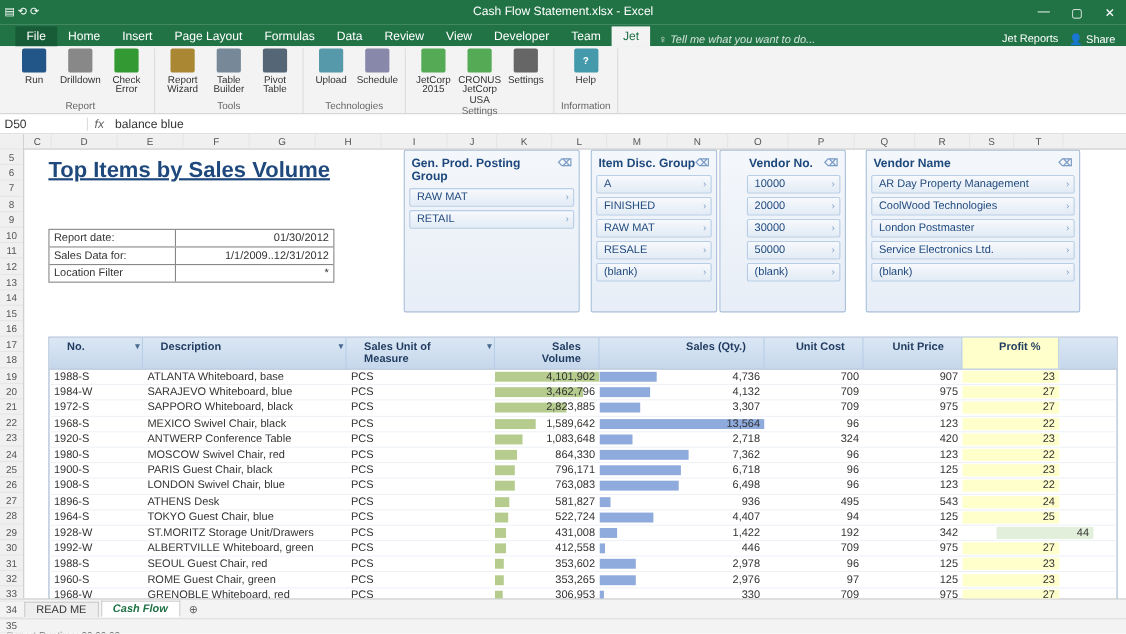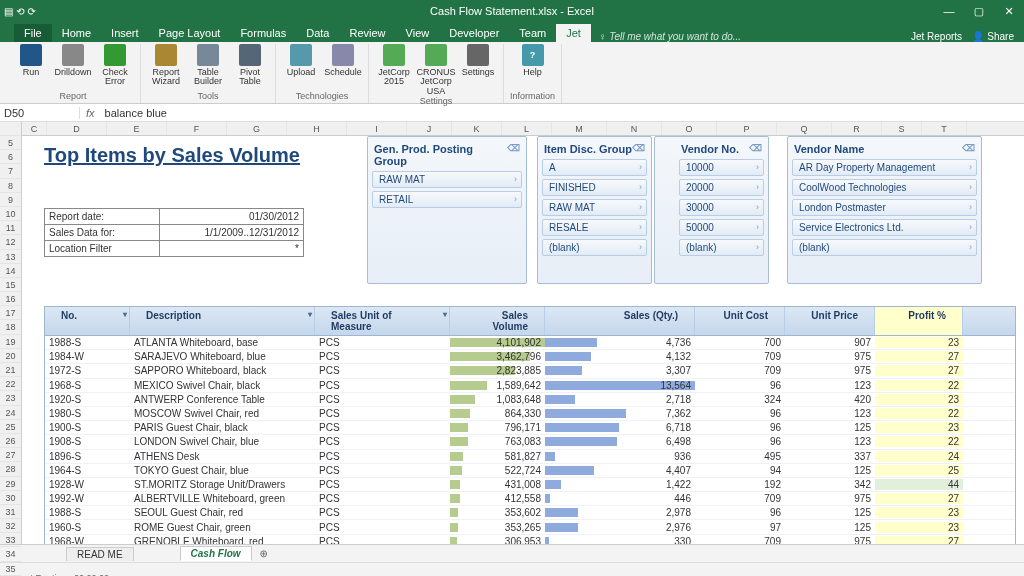--- a/index.html
+++ b/index.html
@@ -67,25 +67,25 @@
 .dhead .drop { position:absolute; right:2px; top:3px; font-size:8px; color:#4a6a94; }
 .drow { display: flex; font-size: 10px; border-bottom: 1px solid #eef2f7; height: 14.2px; align-items: center; }
 .drow > div { padding: 0 4px; overflow: hidden; white-space: nowrap; }
 .c-no{width:85px;} .c-desc{width:185px;} .c-uom{width:135px;} .c-sv{width:95px;text-align:right;position:relative;}
 .c-sq{width:150px;text-align:right;position:relative;} .c-uc{width:90px;text-align:right;}
 .c-up{width:90px;text-align:right;} .c-pr{width:88px;text-align:right;}
 .bar-sv{position:absolute;left:0;top:1px;bottom:1px;background:#b5cc8e;z-index:0;}
 .bar-sq{position:absolute;left:0;top:1px;bottom:1px;background:#8faadc;z-index:0;}
 .c-sv span,.c-sq span{position:relative;z-index:1;}
 .c-pr{background:#ffffcc;}
-.pr-hi{background:#e2efda !important;}
+.pr-hi{background:#e2efda !important;margin-left:31px;}
 
 
 .sheettabs { height: 18px; background: #f3f3f3; border-top: 1px solid #ccc; display: flex; align-items: center; font-size: 10px; padding-left: 22px; gap: 2px; }
-.sheettabs .st { padding: 1px 10px; border: 1px solid #ccc; border-bottom: none; background: #eee; margin-left: 44px; }
+.sheettabs .st { padding: 1px 10px; border: 1px solid #ccc; border-bottom: none; background: #eee; }
 .sheettabs .st.active { background: #fff; font-weight: bold; color: #217346; border-bottom: 1px solid #fff; font-style: italic; }
 .sheettabs .plus { padding: 0 6px; color: #666; }
 .status { height: 30px; background: #f3f3f3; border-top: 1px solid #ddd; font-size: 9px; color: #666; padding: 0 6px; display: flex; align-items: center; }
 </style>
 </head>
 <body>
 
 <div class="titlebar">
   <span class="titlebar-left">▤ ⟲ ⟳</span>
   <span class="docname">Cash Flow Statement.xlsx - Excel</span>
@@ -408,21 +408,21 @@
             <div class="c-up">123</div>
             <div class="c-pr">22</div>
           </div>
           <div class="drow">
             <div class="c-no">1896-S</div>
             <div class="c-desc">ATHENS Desk</div>
             <div class="c-uom">PCS</div>
             <div class="c-sv"><div class="bar-sv" style="width:14.184322297314758%"></div><span>581,827</span></div>
             <div class="c-sq"><div class="bar-sq" style="width:6.90061928634621%"></div><span>936</span></div>
             <div class="c-uc">495</div>
-            <div class="c-up">337</div>
+            <div class="c-up">543</div>
             <div class="c-pr">24</div>
           </div>
           <div class="drow">
             <div class="c-no">1964-S</div>
             <div class="c-desc">TOKYO Guest Chair, blue</div>
             <div class="c-uom">PCS</div>
             <div class="c-sv"><div class="bar-sv" style="width:12.743454134204086%"></div><span>522,724</span></div>
             <div class="c-sq"><div class="bar-sq" style="width:32.49041580654674%"></div><span>4,407</span></div>
             <div class="c-uc">94</div>
             <div class="c-up">125</div>

